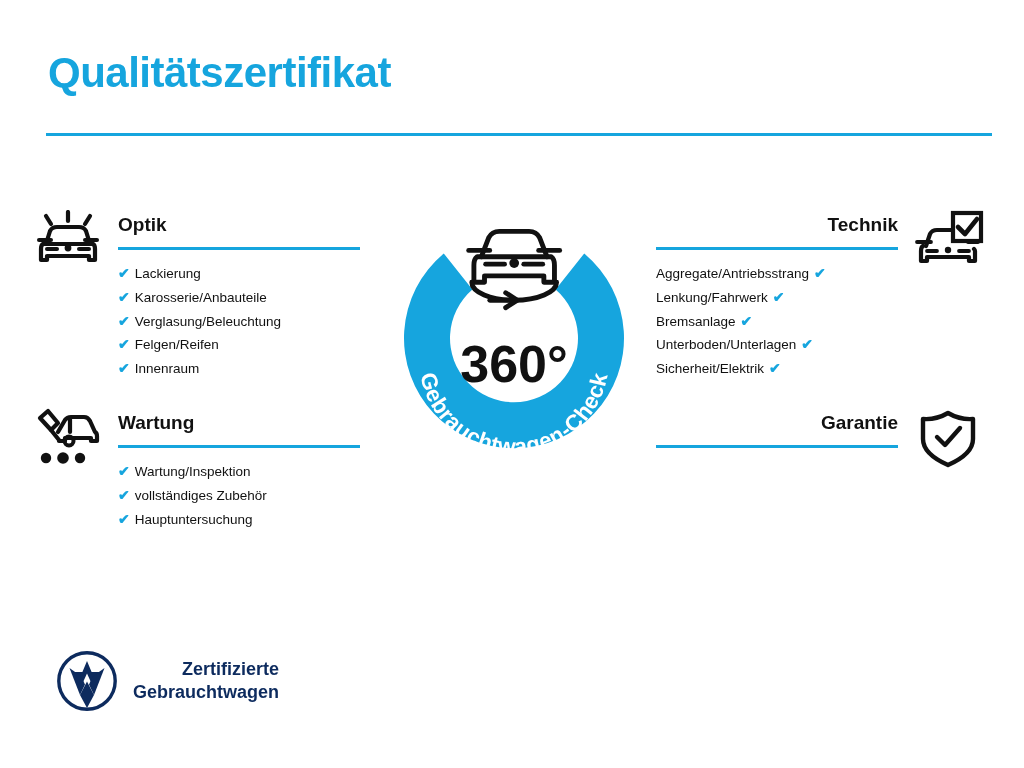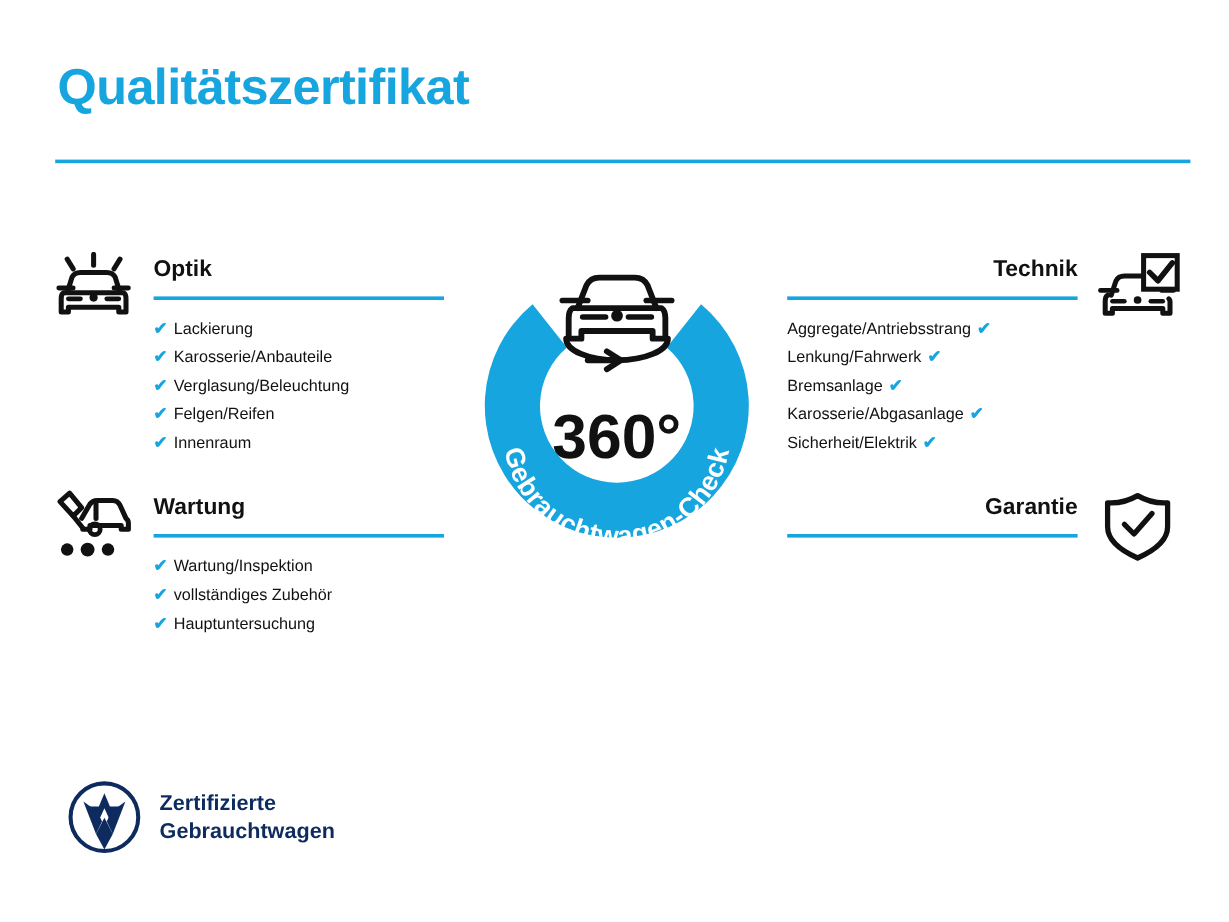--- a/index.html
+++ b/index.html
@@ -40,21 +40,21 @@
     height: 3px;
     background: #16a5de;
   }
 
   
   .quad {
     position: absolute;
     width: 330px;
   }
 
-  .quad.left  { left: 40px; }
+  .quad.left  { left: 30px; }
   .quad.right { left: 656px; }
 
   .quad.row1 { top: 210px; }
   .quad.row2 { top: 408px; }
 
   .quad-head {
     position: relative;
     height: 52px;
   }
 
@@ -131,20 +131,21 @@
   }
 
   #vw-mark { width: 62px; height: 62px; display: block; }
 
   #footer-text {
     font-size: 18px;
     font-weight: bold;
     color: #0d2b5e;
     line-height: 1.27;
     white-space: pre-line;
+    text-align: right;
   }
 </style>
 </head>
 <body>
 
 <div id="page">
 
   <div id="page-title">Qualitätszertifikat</div>
   <div id="header-rule"></div>
 
@@ -201,21 +202,21 @@
           <path d="M46 17 L53 24 L65 9" fill="none" stroke="#111111" stroke-width="4.6" stroke-linecap="round" stroke-linejoin="round"></path>
         </svg>
       </div>
       <div class="quad-title">Technik</div>
       <div class="quad-rule"></div>
     </div>
     <ul class="quad-list">
       <li><span>Aggregate/Antriebsstrang</span><span class="chk">✔</span></li>
       <li><span>Lenkung/Fahrwerk</span><span class="chk">✔</span></li>
       <li><span>Bremsanlage</span><span class="chk">✔</span></li>
-      <li><span>Karosserie/Abgasanlage</span><span class="chk">✔</span></li>
+      <li><span>Unterboden/Unterlagen</span><span class="chk">✔</span></li>
       <li><span>Sicherheit/Elektrik</span><span class="chk">✔</span></li>
     </ul>
   </div>
 
   <div class="quad left row2">
     <div class="quad-head">
       <div class="quad-icon">
         <svg viewBox="0 0 72 62" xmlns="http://www.w3.org/2000/svg">
           <g fill="none" stroke="#111111" stroke-width="4.2" stroke-linejoin="round" stroke-linecap="round">
             <path d="M8 10 L16 3 L26 15 L19 22 Z"></path>

